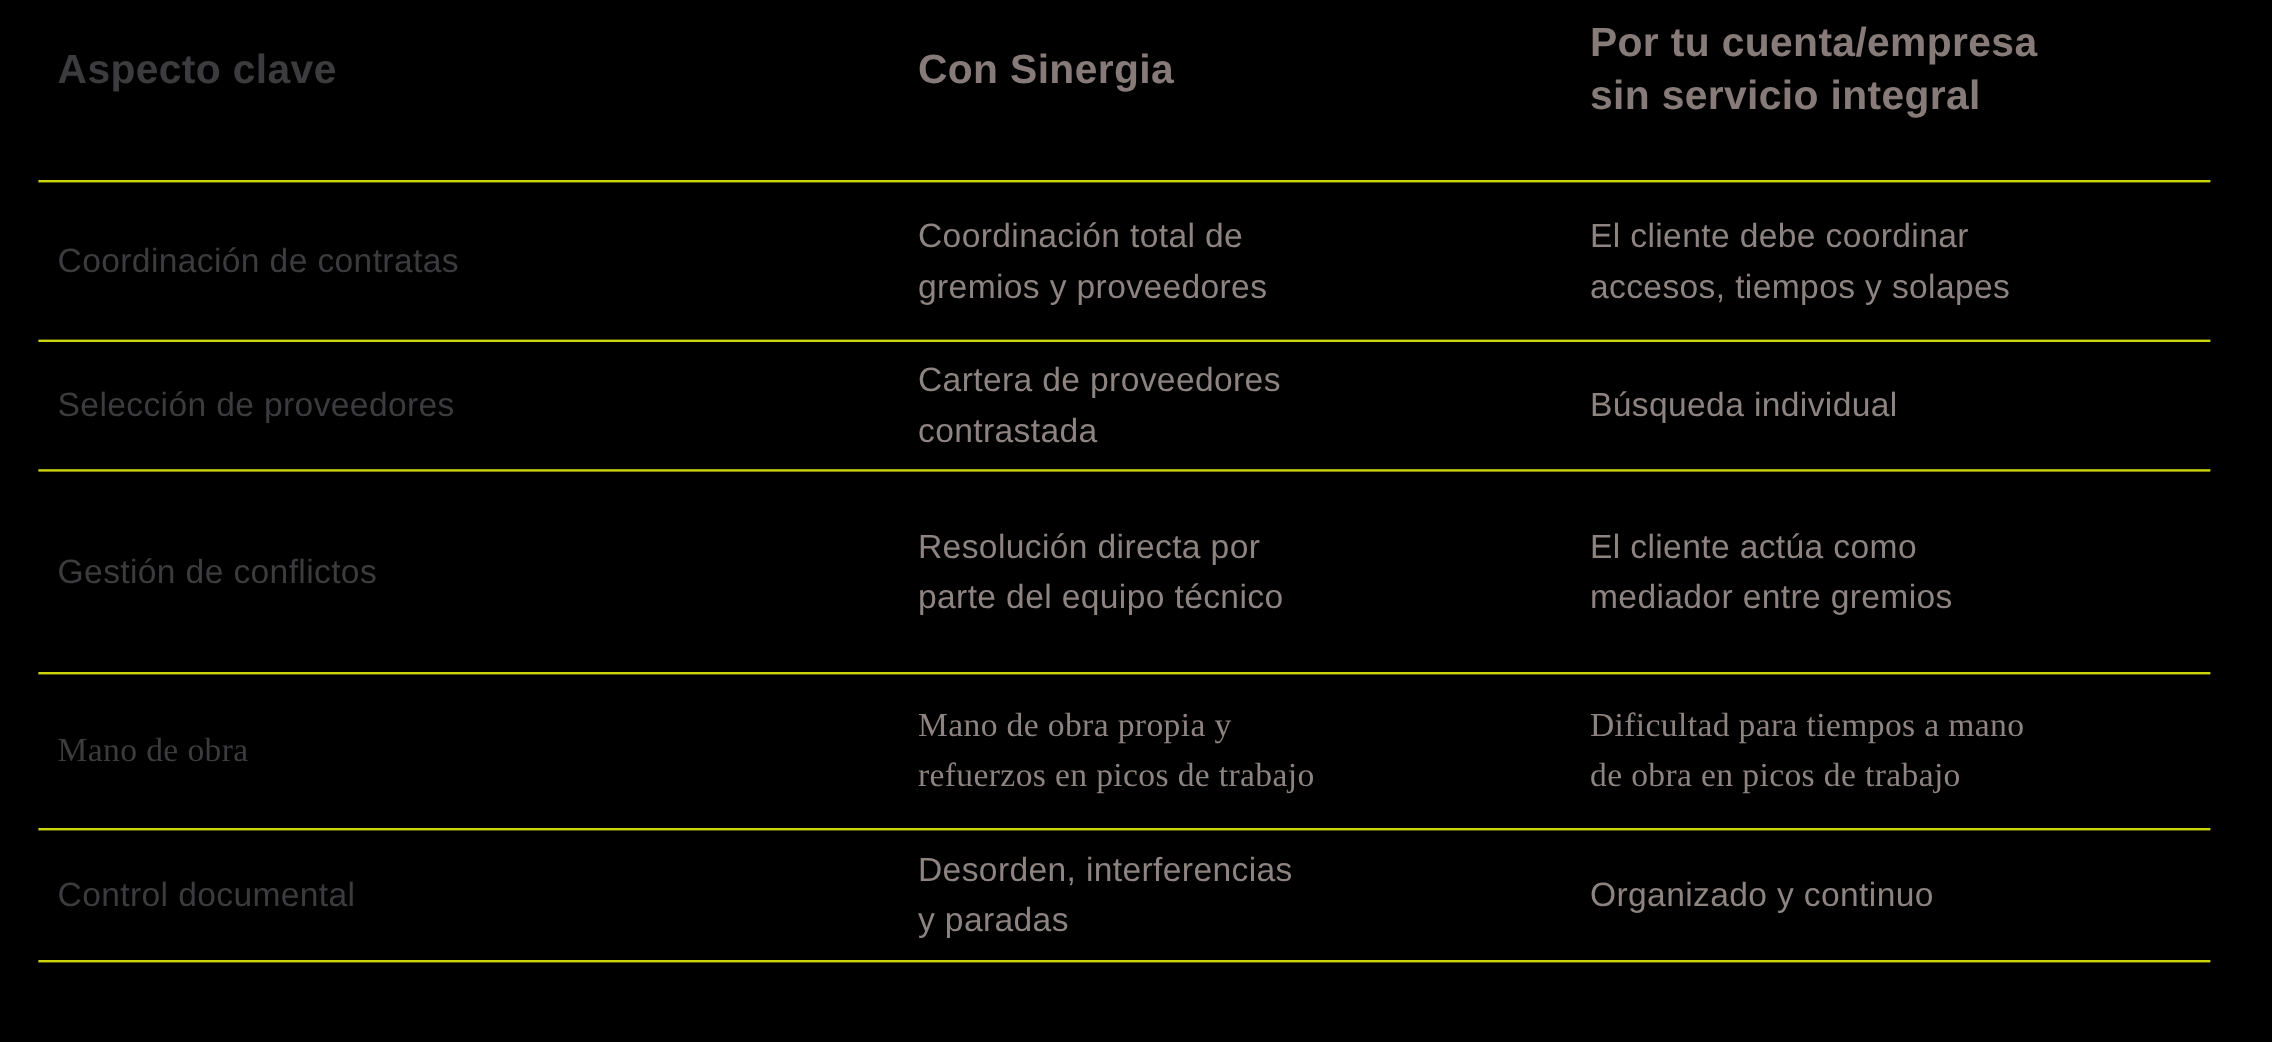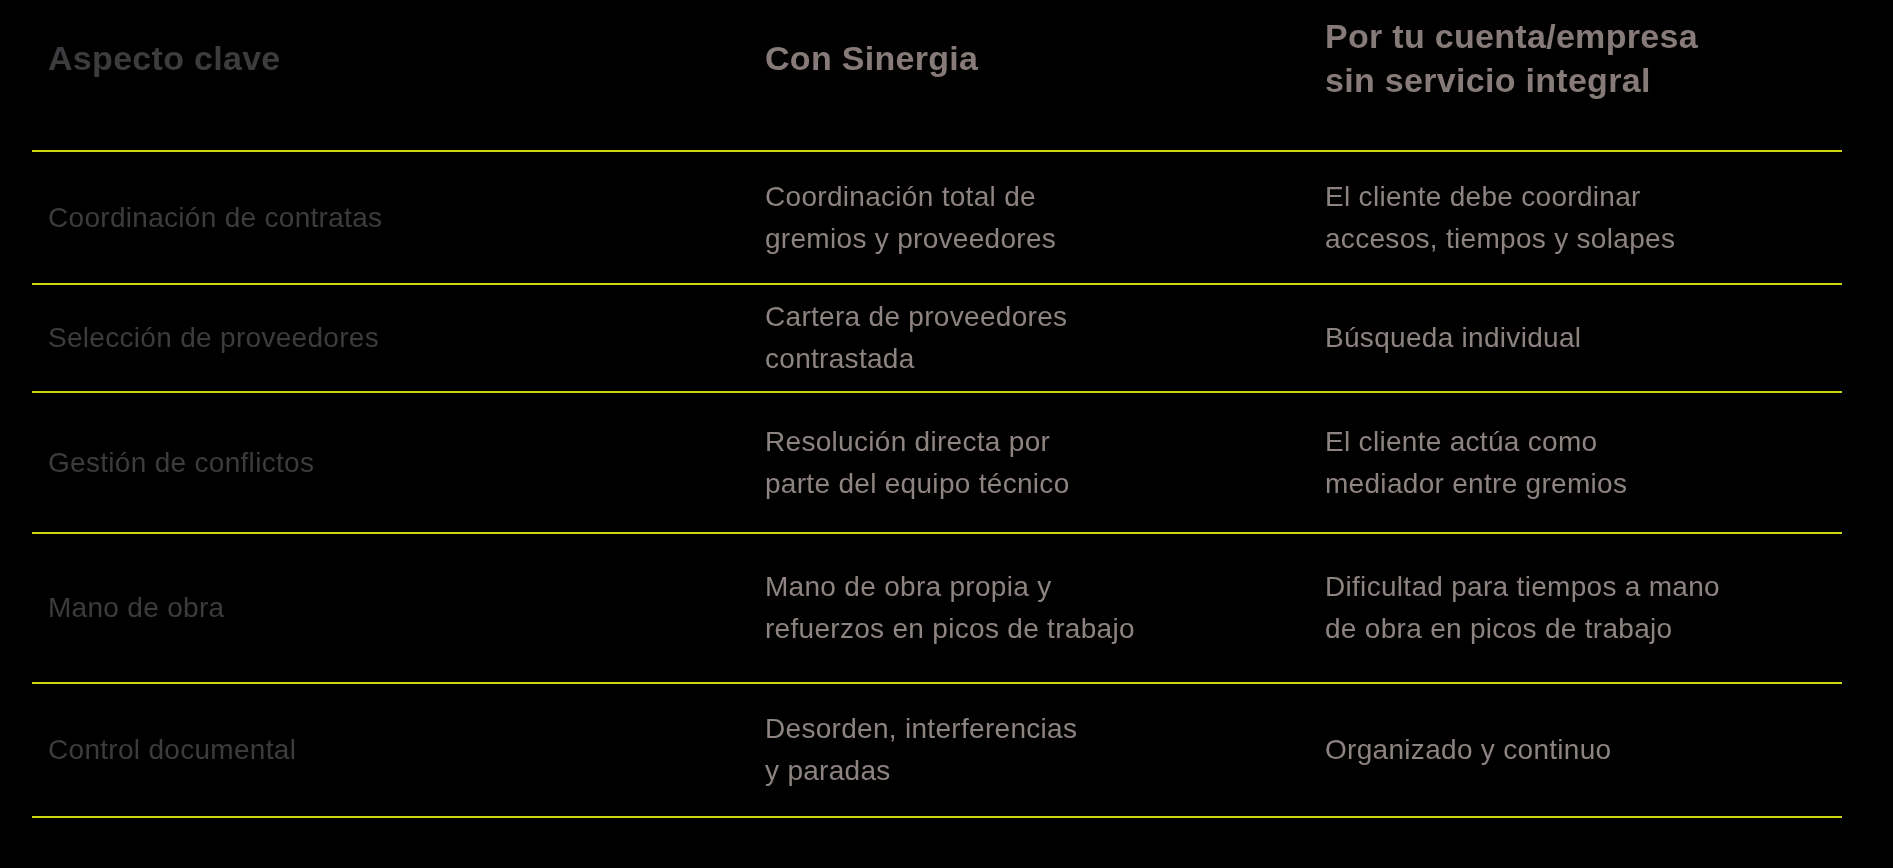--- a/index.html
+++ b/index.html
@@ -22,23 +22,23 @@
     width: 1810px;
   }
   .row {
     display: grid;
     grid-template-columns: 733px 560px 517px;
     border-bottom: 2px solid var(--divider);
   }
   .row.header { height: 152px; }
   .row.r1 { height: 133px; }
   .row.r2 { height: 108px; }
-  .row.r3 { height: 141px; }
-  .row.r4 { height: 150px; }
-  .row.r5 { height: 134px; }
+  .row.r3 { height: 169px; }
+  .row.r4 { height: 130px; font-family: Liberation Serif, serif; }
+  .row.r5 { height: 110px; }
   .cell {
     display: flex;
     align-items: center;
   }
   .cell.c1 { padding-left: 16px; }
   .row.header .cell {
     align-items: center;
     padding-bottom: 34px;
   }
   .hdr {

